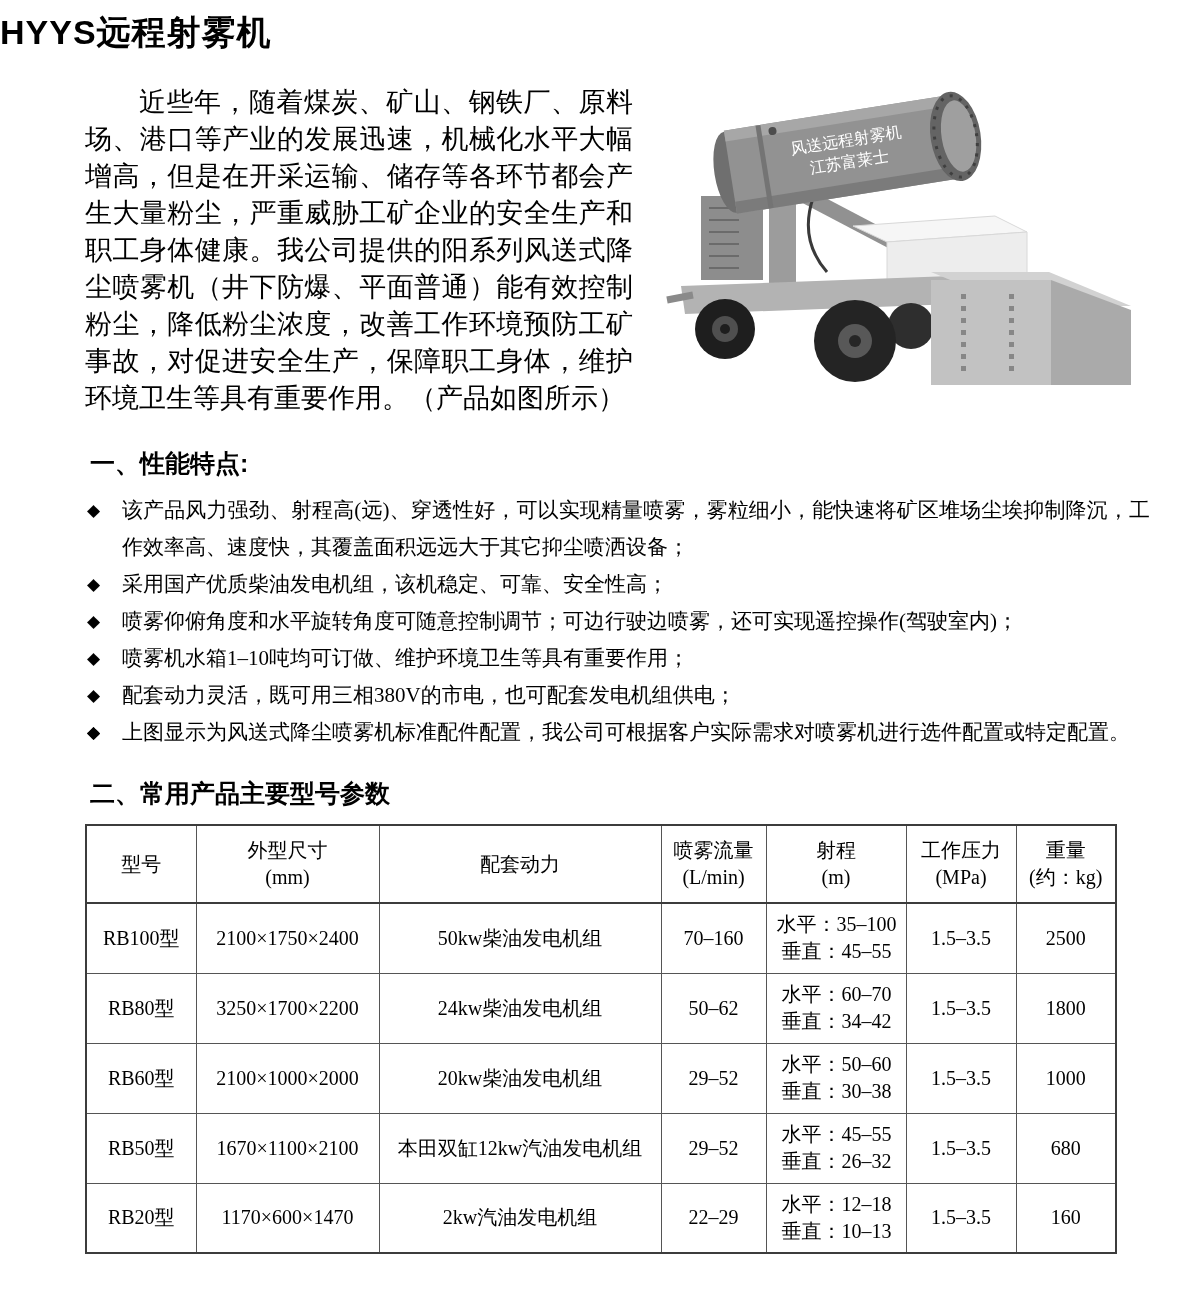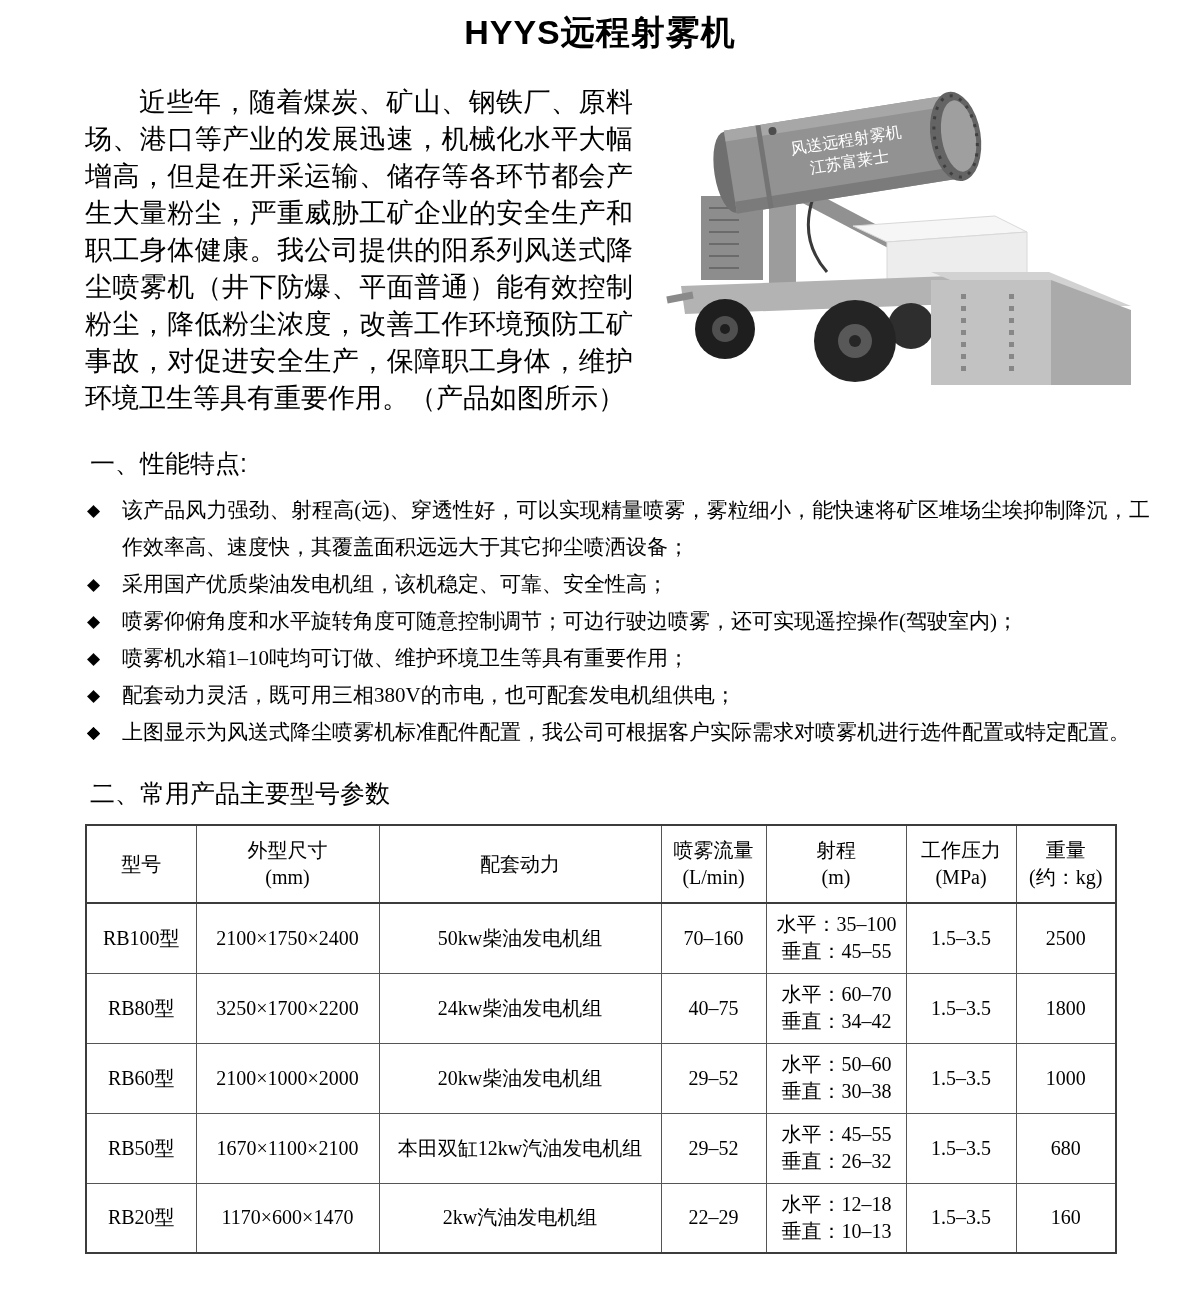--- a/index.html
+++ b/index.html
@@ -7,41 +7,41 @@
   body {
     width:1200px; height:1313px;
     font-family:"Liberation Serif","DejaVu Serif",serif;
     color:#000;
     overflow:hidden;
   }
   .page { padding:10px 50px 0 85px; }
 
   .doc-title {
     margin-left:-85px; margin-right:-50px;
-    text-align:center;
+    text-align:left;
     font-family:"Liberation Sans","DejaVu Sans",sans-serif;
     font-weight:bold;
     font-size:34px;
     letter-spacing:1px;
   }
 
   .intro-row { display:flex; margin-top:28px; }
   .intro-text {
     width:548px;
     font-size:27px;
     line-height:37px;
     text-align:justify;
     text-indent:2em;
     flex:none;
   }
   .photo-wrap { flex:1; padding-left:32px; margin-top:-4px; }
 
   .section-heading {
     font-family:"Liberation Sans","DejaVu Sans",sans-serif;
-    font-weight:normal;
+    font-weight:bold;
     font-size:25px;
     margin-top:30px;
     margin-left:5px;
   }
   .section-heading.models { margin-top:26px; }
 
   .feature-list { list-style:none; margin-top:12px; }
   .feature-list li {
     position:relative;
     padding-left:37px;
@@ -220,21 +220,21 @@
             <div>水平：35–100</div>
             <div>垂直：45–55</div>
           </td>
         <td>1.5–3.5</td>
         <td>2500</td>
       </tr>
       <tr>
         <td>RB80型</td>
         <td>3250×1700×2200</td>
         <td>24kw柴油发电机组</td>
-        <td>40–75</td>
+        <td>50–62</td>
         <td class="range-cell">
             <div>水平：60–70</div>
             <div>垂直：34–42</div>
           </td>
         <td>1.5–3.5</td>
         <td>1800</td>
       </tr>
       <tr>
         <td>RB60型</td>
         <td>2100×1000×2000</td>

